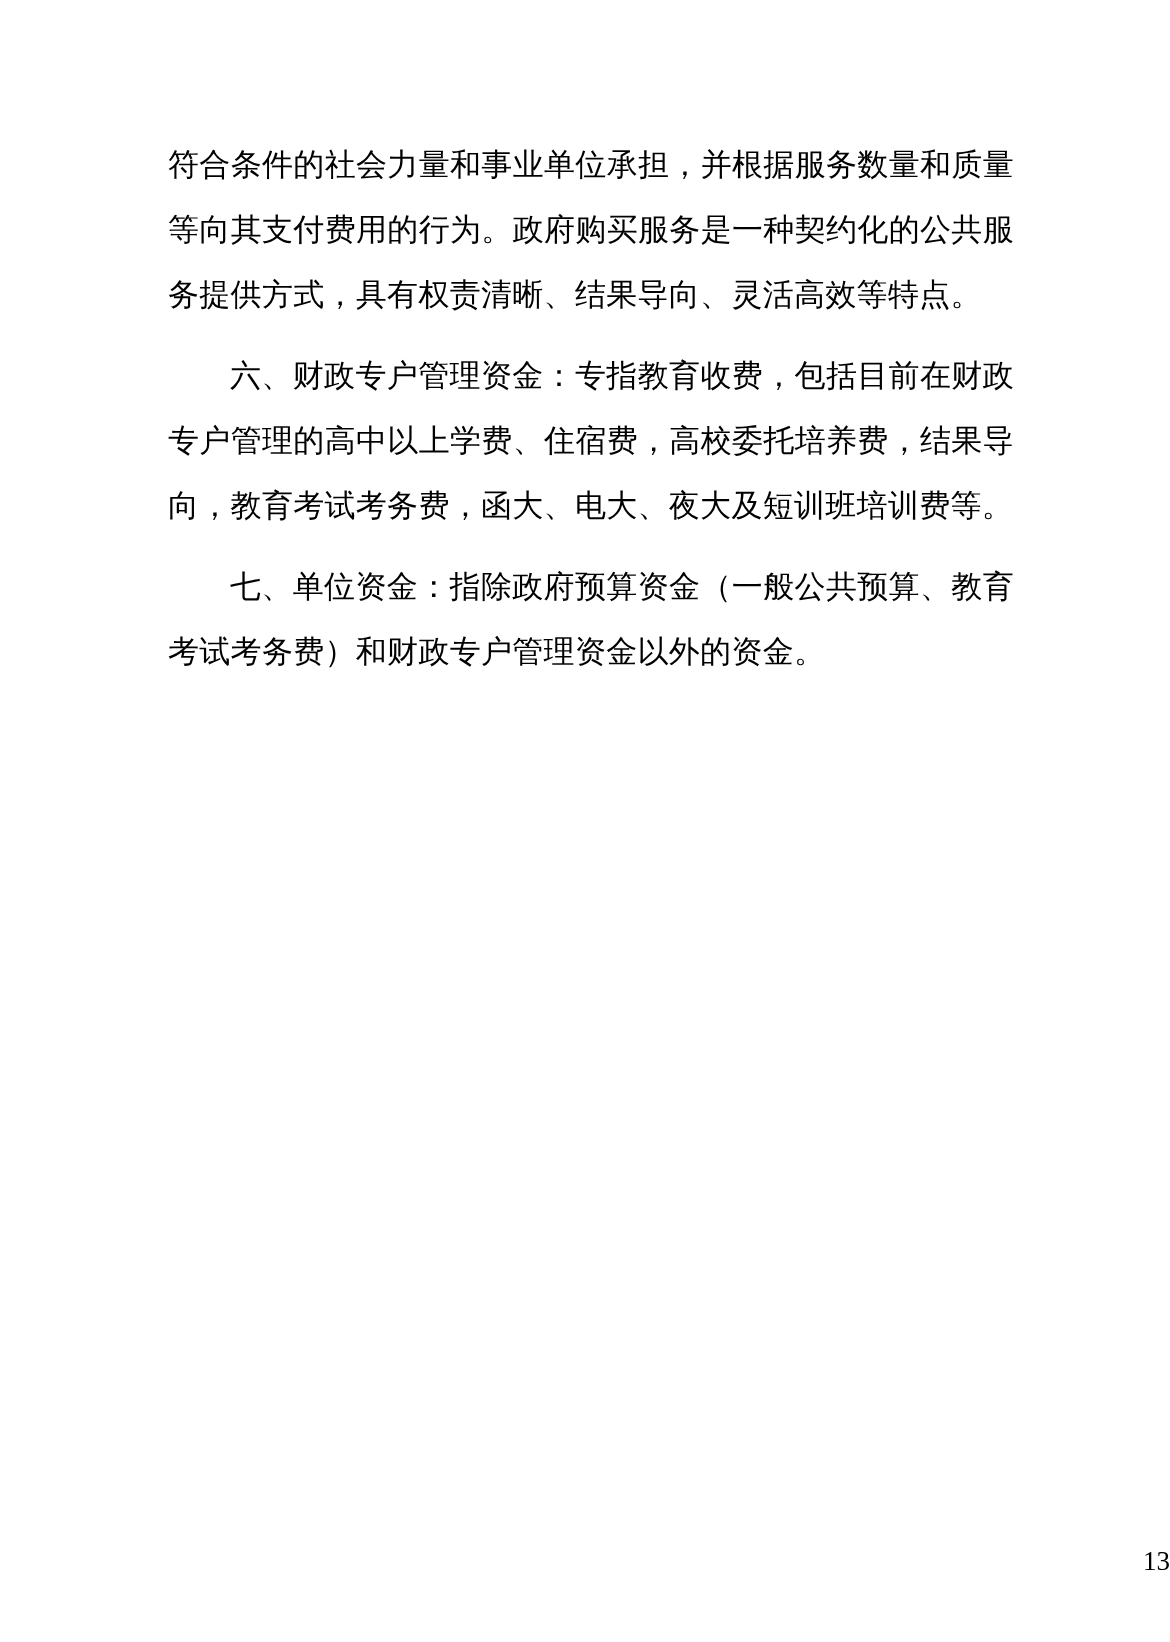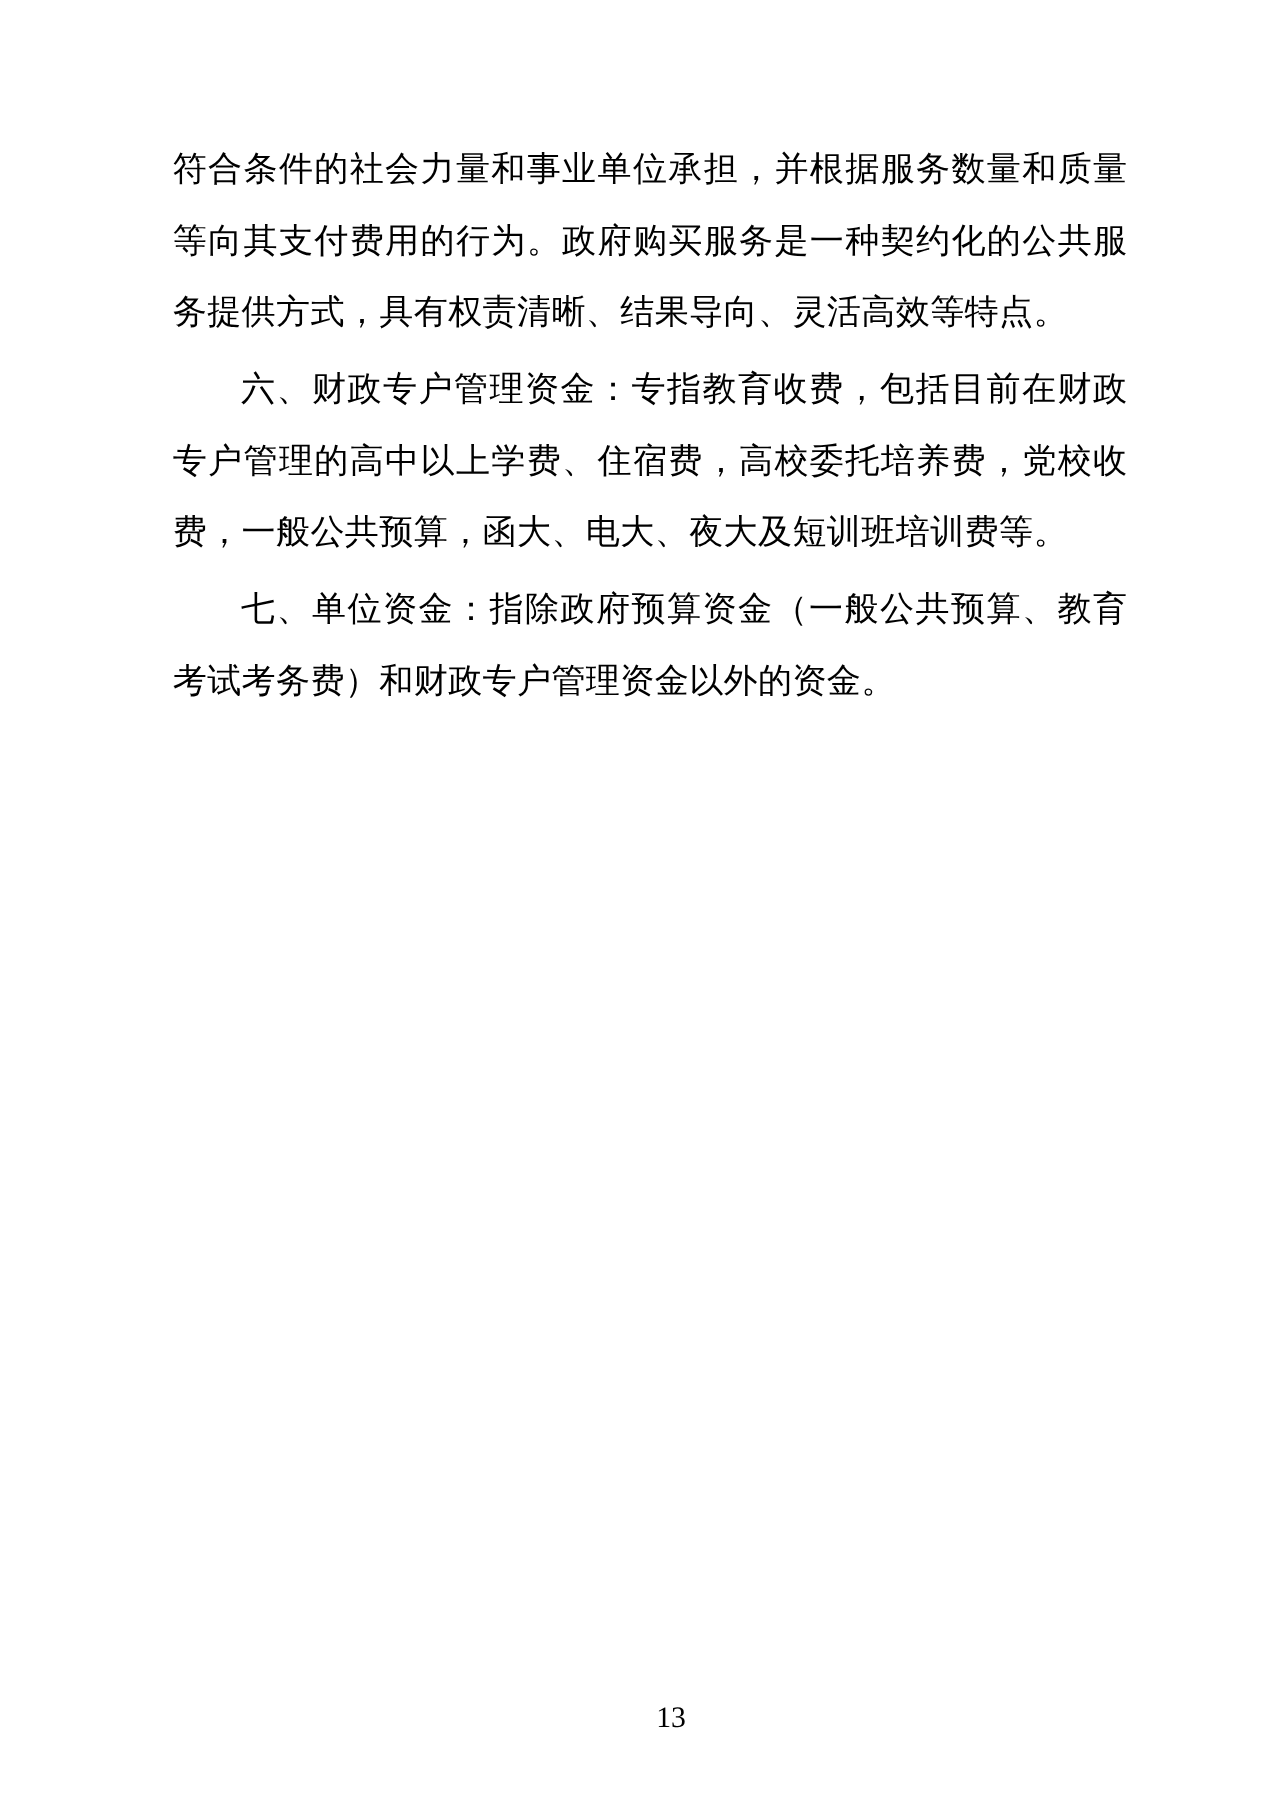--- a/index.html
+++ b/index.html
@@ -27,48 +27,48 @@
     left: 152px;
     top: 116px;
     width: 878px;
     color: #000000;
     font-size: 31px;
     line-height: 65px;
     text-align: justify;
     text-justify: inter-character;
   }
   .para {
-    margin: 5px;
+    margin: 16px;
     padding: 0;
     text-indent: 2em;
     word-break: break-all;
     letter-spacing: 0.3px;
   }
   .para.no-indent {
     text-indent: 0;
   }
   .page-number {
     position: absolute;
     left: 0;
     top: 1546px;
     width: 1170px;
     box-sizing: border-box;
     padding-left: 50px;   
-    text-align: center;
+    text-align: right;
     color: #000000;
     font-size: 27px;
     line-height: 30px;
   }
 </style>
 </head>
 <body>
 
 <div class="page">
 
   <div class="content">
     <p class="para no-indent">符合条件的社会力量和事业单位承担，并根据服务数量和质量等向其支付费用的行为。政府购买服务是一种契约化的公共服务提供方式，具有权责清晰、结果导向、灵活高效等特点。</p>
-    <p class="para">六、财政专户管理资金：专指教育收费，包括目前在财政专户管理的高中以上学费、住宿费，高校委托培养费，党校收费，一般公共预算，函大、电大、夜大及短训班培训费等。</p>
+    <p class="para">六、财政专户管理资金：专指教育收费，包括目前在财政专户管理的高中以上学费、住宿费，高校委托培养费，结果导向，教育考试考务费，函大、电大、夜大及短训班培训费等。</p>
     <p class="para">七、单位资金：指除政府预算资金（一般公共预算、教育考试考务费）和财政专户管理资金以外的资金。</p>
   </div>
 
   <div class="page-number">13</div>
 
 </div>
 
 </body></html>

